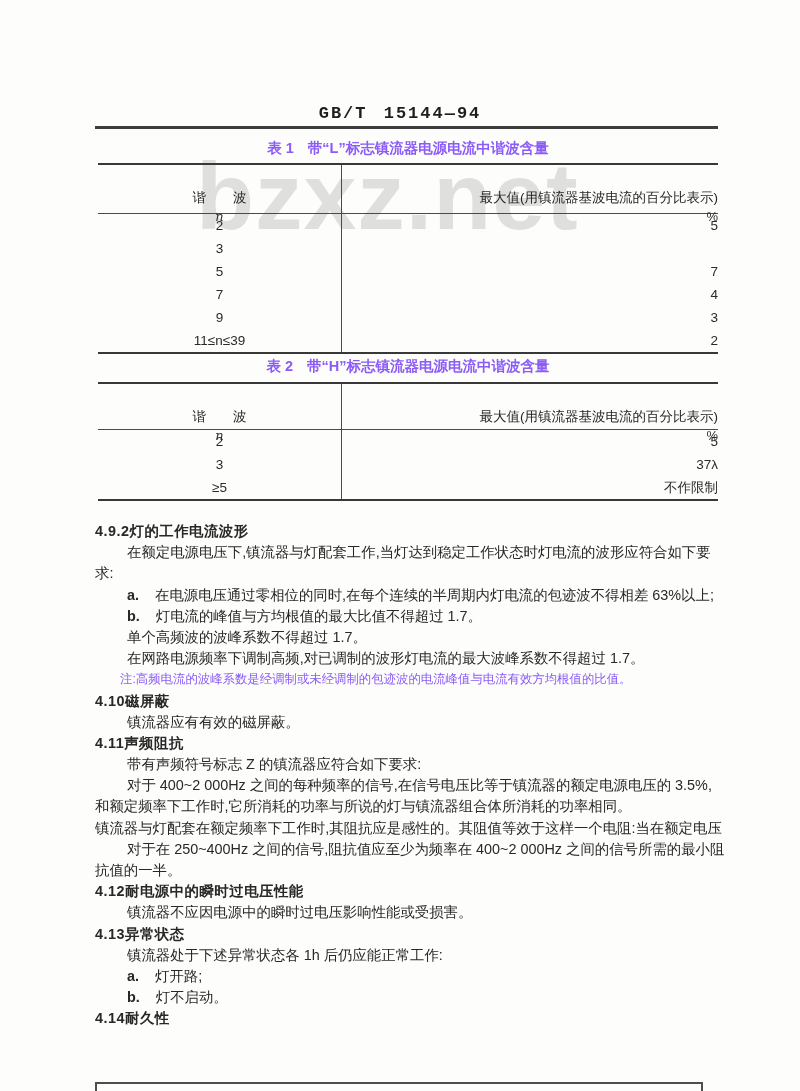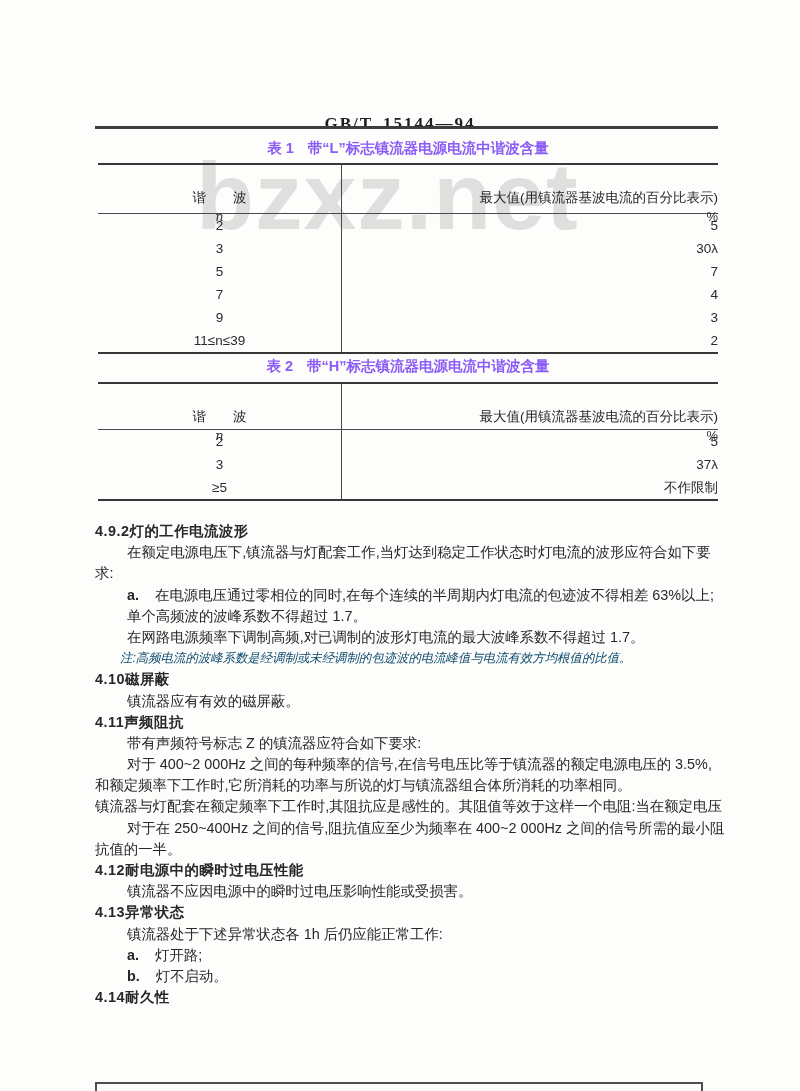--- a/index.html
+++ b/index.html
@@ -8,23 +8,23 @@
   
   .watermark{
     position:absolute;left:196px;top:142px;z-index:0;
     font-family:Liberation Sans, sans-serif;font-weight:bold;
     font-size:95px;letter-spacing:1px;color:#c7c7c7;opacity:.55;
     user-select:none;
   }
   .layer{position:absolute;z-index:1;}
   
   .std-code{
-    left:0;top:114px;width:800px;text-align:center;
+    left:0;top:104px;width:800px;text-align:center;
     font-weight:bold;font-size:17px;letter-spacing:2px;word-spacing:4px;color:#1e1e1e;
-    font-family:Liberation Serif, serif;
+    font-family:Liberation Mono, monospace;
   }
   .header-rule{left:95px;top:126px;width:623px;height:3px;background:#3d3d3d;}
   
   .tbl-caption{
     left:98px;width:620px;text-align:center;font-weight:bold;font-size:14.5px;color:#8b5cf6;
   }
   .tbl-caption .cap-label{margin-right:14px;}
   
   .harm-table{left:98px;width:620px;border-top:2.5px solid #383838;border-bottom:2.5px solid #383838;}
   .t-header{display:flex;border-bottom:1.5px solid #4a4a4a;}
@@ -37,21 +37,21 @@
   .t-row .c1,.t-row .c2{font-size:13.5px;height:23px;line-height:23px;color:#2a2a2a;}
   .t1-h{height:48px;}
   .t2-h{height:45px;}
   
   .body-block{left:95px;top:521px;width:640px;}
   .bline{height:21.2px;line-height:21.2px;font-size:14.4px;color:#282828;white-space:nowrap;}
   .bline .sec-num{font-weight:bold;letter-spacing:.5px;}
   .bline .sec-title{font-weight:bold;letter-spacing:.5px;}
   .ind{padding-left:32px;}
   .item-label{font-weight:bold;margin-right:16px;padding-left:32px;display:inline-block;}
-  .note-line{font-size:12.4px;padding-left:25px;color:#0c4a6e;font-style:italic;}
+  .note-line{font-size:12.4px;padding-left:25px;color:#8b5cf6;}
   
   .bottom-box{left:95px;top:1082px;width:604px;height:24px;border:2px solid #4e4e4e;background:transparent;}
 </style>
 </head>
 <body>
 
 <div class="page">
 
   <div class="watermark">bzxz.net</div>
 
@@ -72,21 +72,20 @@
         <div class="hline1">最大值(用镇流器基波电流的百分比表示)</div>
         <div class="hline2">%</div>
       </div>
     </div>
     <div class="t-row">
         <div class="c1">2</div>
         <div class="c2">5</div>
       </div>
     <div class="t-row">
         <div class="c1">3</div>
-        <div class="c2">30λ</div>
       </div>
     <div class="t-row">
         <div class="c1">5</div>
         <div class="c2">7</div>
       </div>
     <div class="t-row">
         <div class="c1">7</div>
         <div class="c2">4</div>
       </div>
     <div class="t-row">
@@ -131,20 +130,23 @@
   <div class="layer body-block">
 
     <div class="bline">
       <span class="sec-num">4.9.2</span><span class="sec-title">灯的工作电流波形</span>
     </div>
     <div class="bline ind">在额定电源电压下,镇流器与灯配套工作,当灯达到稳定工作状态时灯电流的波形应符合如下要</div>
     <div class="bline">求:</div>
     <div class="bline">
       <span class="item-label">a.</span><span>在电源电压通过零相位的同时,在每个连续的半周期内灯电流的包迹波不得相差 63%以上;</span>
     </div>
+    <div class="bline">
+      <span class="item-label">b.</span><span>灯电流的峰值与方均根值的最大比值不得超过 1.7。</span>
+    </div>
     <div class="bline ind">单个高频波的波峰系数不得超过 1.7。</div>
     <div class="bline ind">在网路电源频率下调制高频,对已调制的波形灯电流的最大波峰系数不得超过 1.7。</div>
     <div class="bline note-line">注:高频电流的波峰系数是经调制或未经调制的包迹波的电流峰值与电流有效方均根值的比值。</div>
 
     <div class="bline">
       <span class="sec-num">4.10</span><span class="sec-title">磁屏蔽</span>
     </div>
     <div class="bline ind">镇流器应有有效的磁屏蔽。</div>
 
     <div class="bline">

